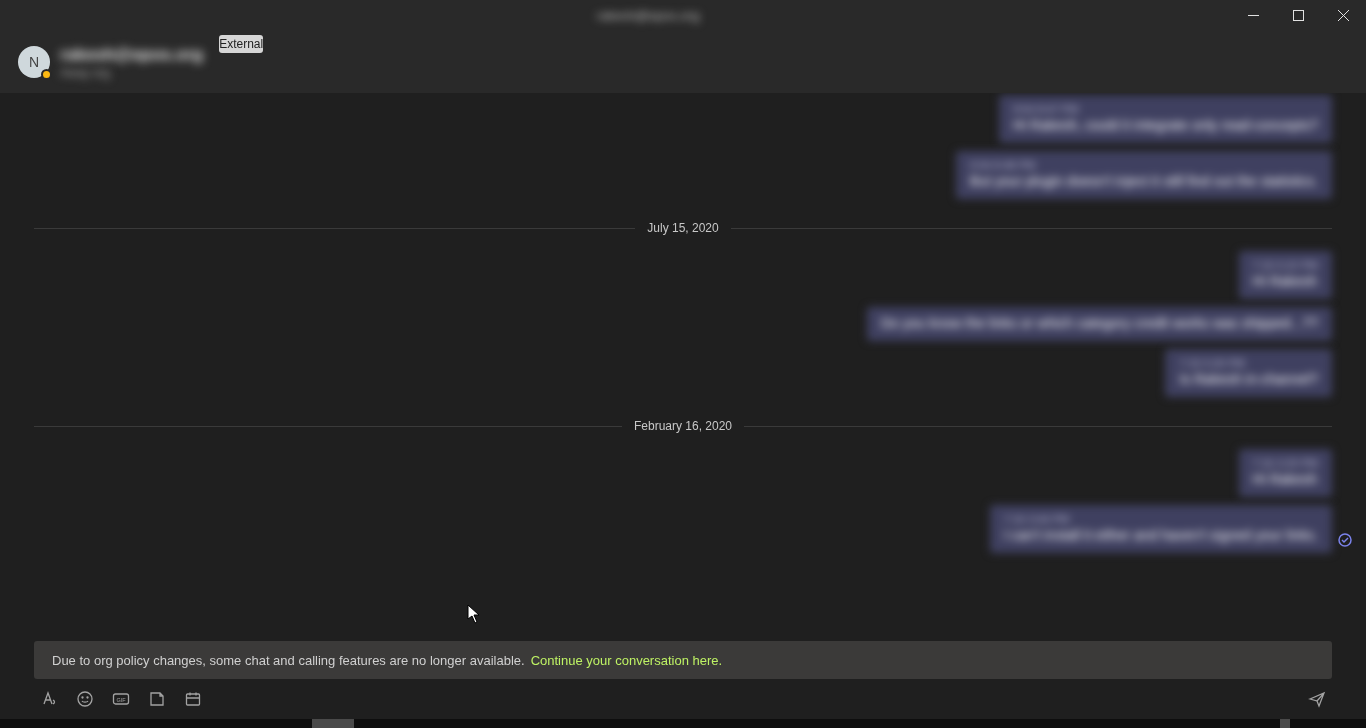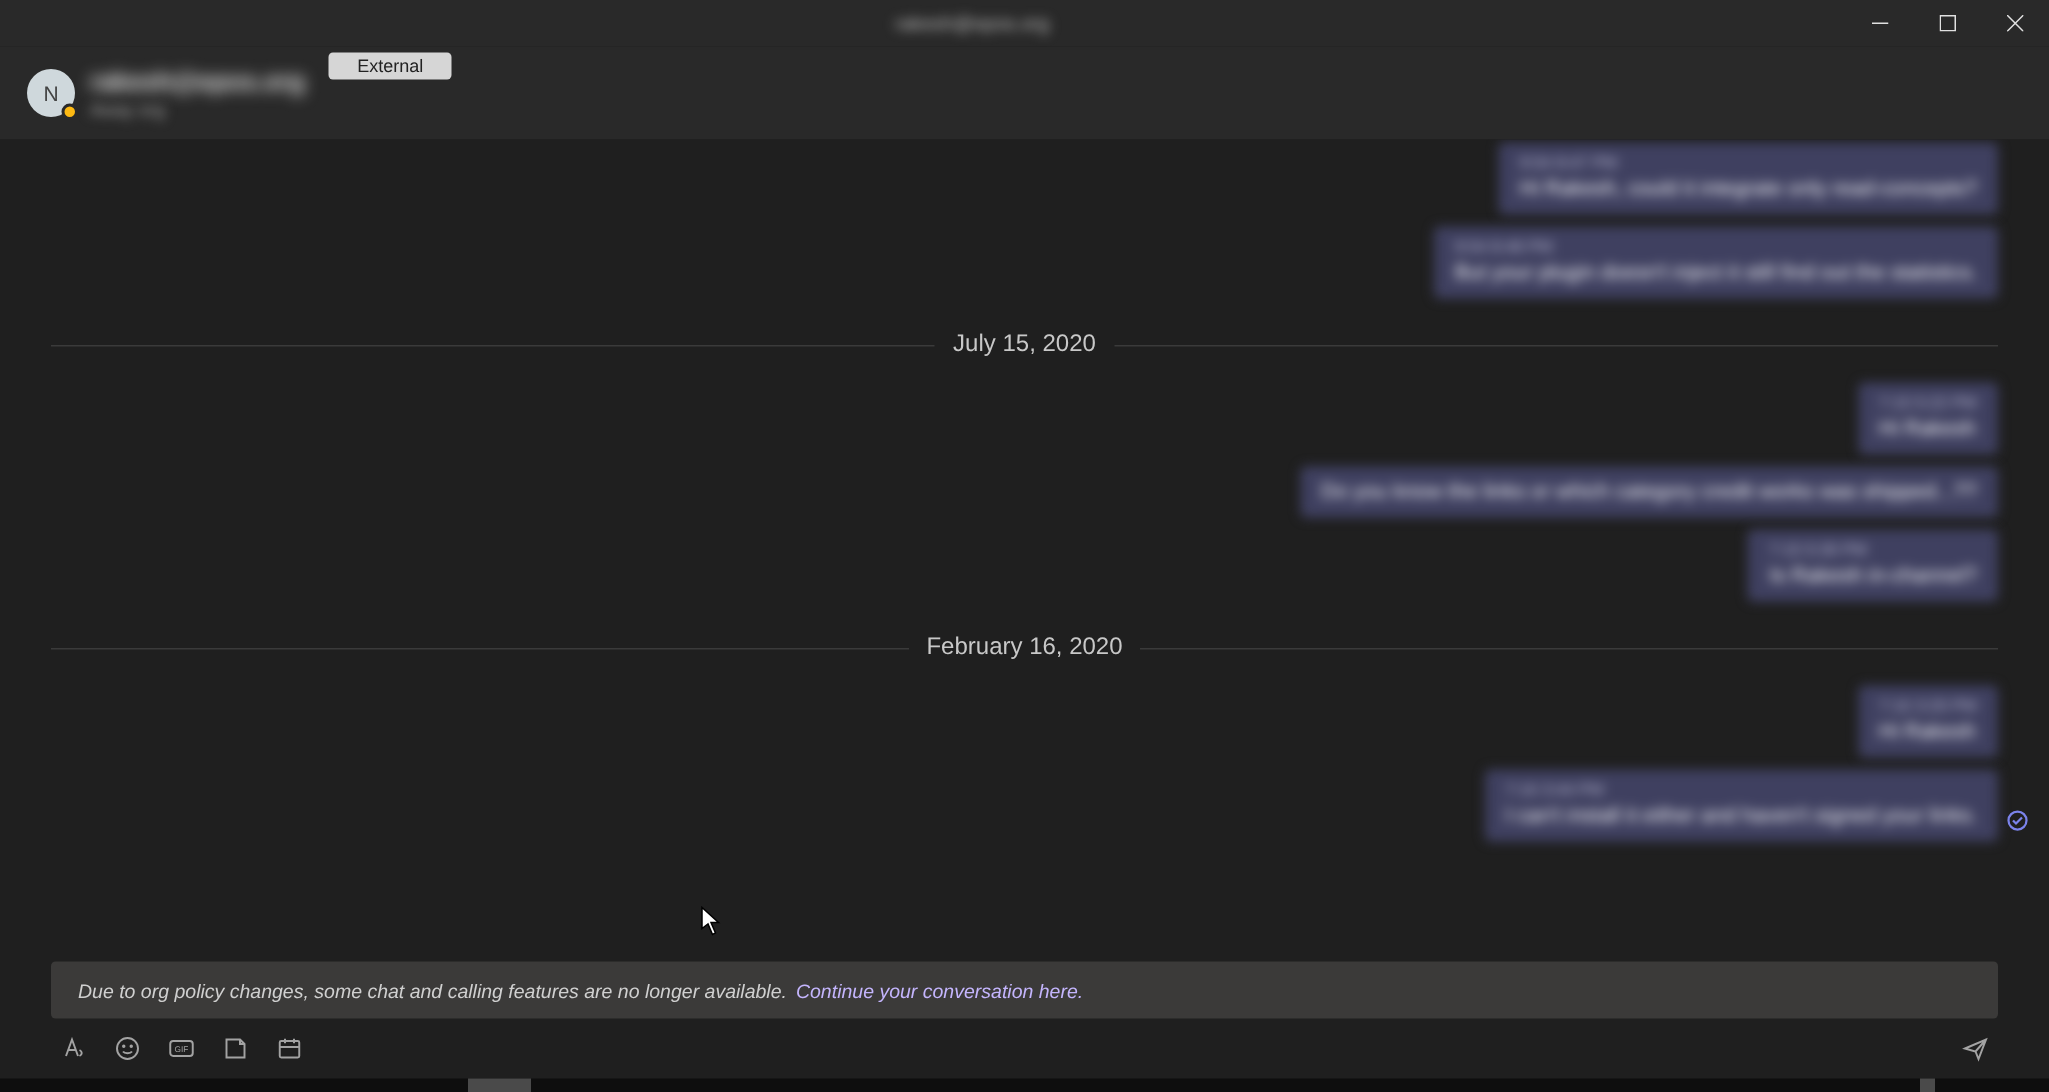--- a/index.html
+++ b/index.html
@@ -78,21 +78,21 @@
     background: #fdb913;
     border: 2px solid #292929;
   }
   .hdr-text { display: flex; flex-direction: column; }
   .hdr-name { font-size: 17px; font-weight: 600; color: #e8e8e8; filter: blur(5px); }
   .hdr-sub  { font-size: 12px; color: #a0a0a0; filter: blur(4px); margin-top: 1px; }
   .ext-badge {
     background: #d6d6d6;
     color: #222;
     font-size: 12px;
-    padding: 2px 19px;
+    padding: 2px 0;
     border-radius: 3px;
     margin-left: 6px;
     align-self: flex-start;
     margin-top: 4px;
   }
 
   
   .chat-body {
     flex: 1;
     background: #1f1f1f;
@@ -113,21 +113,21 @@
     align-items: center;
     gap: 12px;
     margin: 14px 0 8px 0;
   }
   .date-divider .line {
     flex: 1;
     height: 1px;
     background: #3a3a3a;
   }
   .date-divider .label {
-    font-size: 16px;
+    font-size: 12px;
     color: #c8c8c8;
   }
 
   .msg-row {
     display: flex;
     justify-content: flex-end;
     position: relative;
   }
   .bubble {
     background: #3f4060;
@@ -161,24 +161,23 @@
     background: #3b3a39;
     height: 38px;
     display: flex;
     align-items: center;
     padding: 0 18px;
     font-size: 13px;
     color: #d0d0d0;
     gap: 6px;
     margin: 8px 0 0 0;
     border-radius: 3px;
-    font-style: italic;
   }
   .compose-strip a {
-    color: #c4b5fd;
+    color: #bef264;
     text-decoration: none;
     cursor: pointer;
   }
 
   
   .compose-toolbar {
     height: 40px;
     display: flex;
     align-items: center;
     padding: 0 6px;

